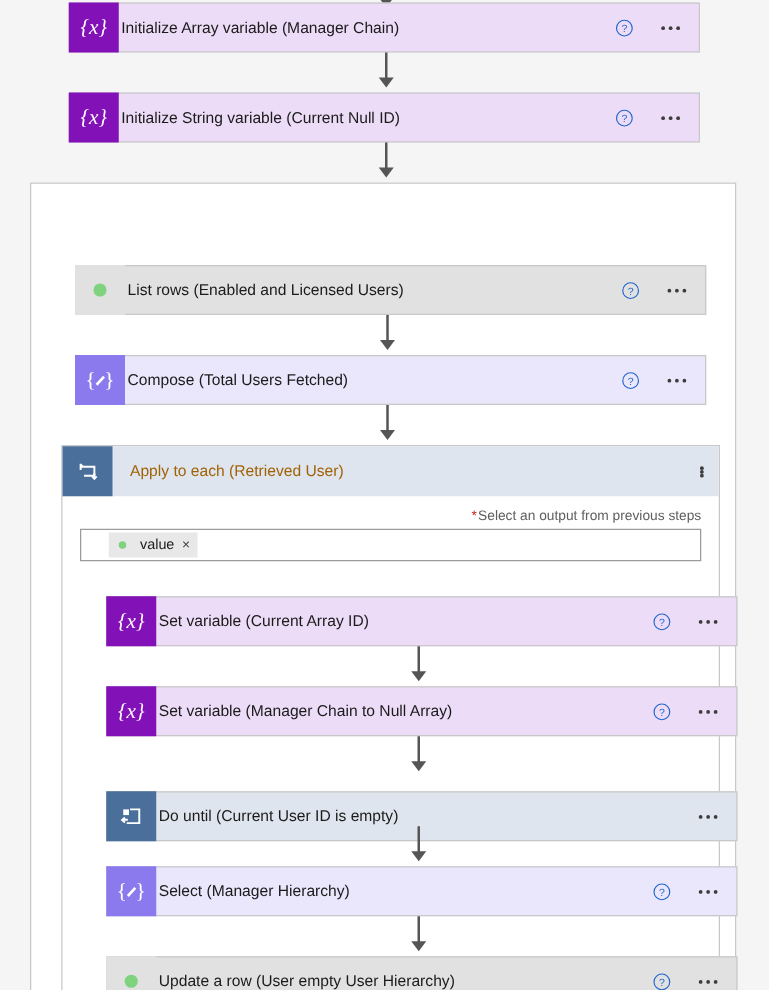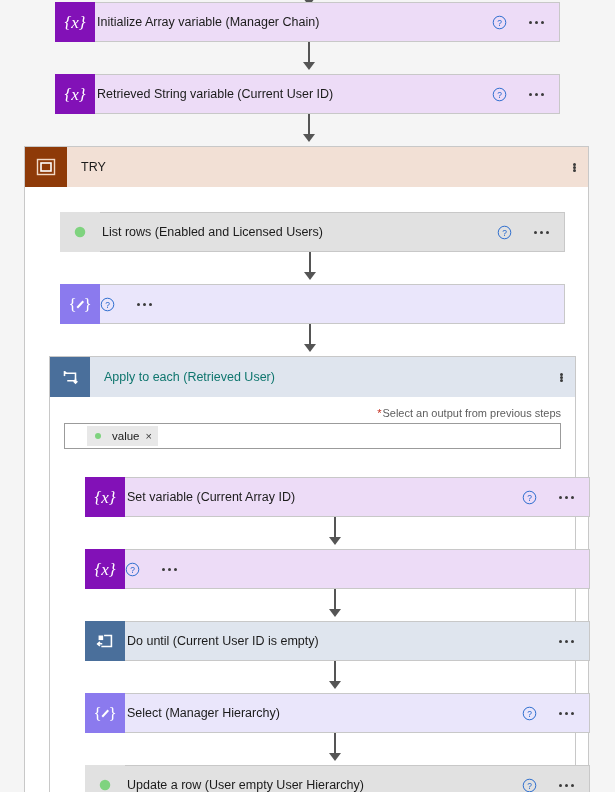--- a/index.html
+++ b/index.html
@@ -134,21 +134,21 @@
     flex: 0 0 40px;
     display: flex;
     align-items: center;
     justify-content: center;
     background: #4a6f9b;
   }
   .loop-header .loop-title {
     flex: 1 1 auto;
     padding-left: 14px;
     font-size: 12.5px;
-    color: #0f766e;
+    color: #a16207;
   }
   .loop-body {
     padding: 10px 14px 12px 14px;
     text-align: right;
   }
   .field-label {
     font-size: 11px;
     color: #5e5e5e;
     margin-bottom: 4px;
     white-space: nowrap;
@@ -230,53 +230,39 @@
 
   <div class="conn" style="left:308px; top:42px; height:24px;"></div>
   <div class="arrowhead" style="left:303px; top:62px;"></div>
 
   <div class="card v-variable" style="left:55px; top:74px; width:505px;">
     <div class="icon-box">
       <svg width="26" height="26" viewBox="0 0 26 26" aria-hidden="true">
         <text x="13" y="18.5" text-anchor="middle" font-family="'Liberation Serif',serif" font-size="17" font-style="italic" fill="#ffffff">{x}</text>
       </svg>
     </div>
-    <div class="card-title">Retrieved String variable (Current User ID)</div>
+    <div class="card-title">Initialize String variable (Current Null ID)</div>
     <div class="help-icon">
       <svg width="15" height="15" viewBox="0 0 16 16" aria-hidden="true">
         <circle cx="8" cy="8" r="6.7" fill="none" stroke="#2266cc" stroke-width="1"></circle>
         <text x="8" y="11.4" text-anchor="middle" font-family="'Liberation Sans',sans-serif" font-size="9" fill="#2266cc">?</text>
       </svg>
     </div>
     <div class="more-icon">
       <i></i>
         <i></i>
         <i></i>
     </div>
   </div>
 
   <div class="conn" style="left:308px; top:114px; height:25px;"></div>
   <div class="arrowhead" style="left:303px; top:134px;"></div>
 
   <div class="scope" style="left:24px; top:146px; width:565px; height:660px;">
 
-    <div class="scope-header">
-      <div class="icon-box">
-        <svg width="20" height="18" viewBox="0 0 20 18" aria-hidden="true">
-          <rect x="1.5" y="1.5" width="17" height="15" fill="none" stroke="#f2d9c6" stroke-width="1.4"></rect>
-          <rect x="5" y="5" width="10" height="8" fill="none" stroke="#ffffff" stroke-width="1.6"></rect>
-        </svg>
-      </div>
-      <div class="scope-title">TRY</div>
-      <div class="more-icon" style="margin-right:12px;">
-        <i></i>
-          <i></i>
-          <i></i>
-      </div>
-    </div>
 
     <div class="card v-connector" style="left:35px; top:65px; width:505px;">
       <div class="icon-box">
         <svg width="28" height="28" viewBox="0 0 32 32" aria-hidden="true">
           <path d="M16 3 A13 13 0 0 0 16 29 A9 9 0 0 1 16 3 Z" fill="#1e7145"></path>
           <path d="M16 3 A13 13 0 0 1 16 29 A9 9 0 0 0 16 3 Z" fill="#3aa655"></path>
           <circle cx="16" cy="16" r="6" fill="#7fd37f"></circle>
         </svg>
       </div>
       <div class="card-title">List rows (Enabled and Licensed Users)</div>
@@ -297,20 +283,21 @@
     <div class="arrowhead" style="left:279px; top:125px;"></div>
 
     <div class="card v-compose" style="left:35px; top:137px; width:505px;">
       <div class="icon-box">
         <svg width="26" height="26" viewBox="0 0 26 26" aria-hidden="true">
           <text x="5.5" y="18.5" text-anchor="middle" font-family="'Liberation Serif',serif" font-size="17" fill="#ffffff">{</text>
           <text x="20.5" y="18.5" text-anchor="middle" font-family="'Liberation Serif',serif" font-size="17" fill="#ffffff">}</text>
           <path d="M9.5 16 L15.5 9.5 L17 11 L11 17.5 Z" fill="#ffffff"></path>
         </svg>
       </div>
+      <div class="card-title">Compose (Total Users Fetched)</div>
       <div class="help-icon">
         <svg width="15" height="15" viewBox="0 0 16 16" aria-hidden="true">
           <circle cx="8" cy="8" r="6.7" fill="none" stroke="#2266cc" stroke-width="1"></circle>
           <text x="8" y="11.4" text-anchor="middle" font-family="'Liberation Sans',sans-serif" font-size="9" fill="#2266cc">?</text>
         </svg>
       </div>
       <div class="more-icon">
         <i></i>
           <i></i>
           <i></i>
@@ -379,37 +366,38 @@
 
       <div class="conn" style="left:284px; top:160px; height:25px;"></div>
       <div class="arrowhead" style="left:279px; top:180px;"></div>
 
       <div class="card v-variable" style="left:35px; top:192px; width:505px;">
         <div class="icon-box">
           <svg width="26" height="26" viewBox="0 0 26 26" aria-hidden="true">
             <text x="13" y="18.5" text-anchor="middle" font-family="'Liberation Serif',serif" font-size="17" font-style="italic" fill="#ffffff">{x}</text>
           </svg>
         </div>
+        <div class="card-title">Set variable (Manager Chain to Null Array)</div>
         <div class="help-icon">
           <svg width="15" height="15" viewBox="0 0 16 16" aria-hidden="true">
             <circle cx="8" cy="8" r="6.7" fill="none" stroke="#2266cc" stroke-width="1"></circle>
             <text x="8" y="11.4" text-anchor="middle" font-family="'Liberation Sans',sans-serif" font-size="9" fill="#2266cc">?</text>
           </svg>
         </div>
         <div class="more-icon">
           <i></i>
             <i></i>
             <i></i>
         </div>
       </div>
 
       <div class="conn" style="left:284px; top:232px; height:25px;"></div>
       <div class="arrowhead" style="left:279px; top:252px;"></div>
 
-      <div class="card v-control" style="left:35px; top:264px; width:505px;">
+      <div class="card v-control" style="left:35px; top:276px; width:505px;">
         <div class="icon-box">
           <svg width="22" height="22" viewBox="0 0 24 24" aria-hidden="true">
             <rect x="5" y="6" width="5" height="5" fill="#ffffff"></rect>
             <path d="M11 6 H19 V18 H8" fill="none" stroke="#ffffff" stroke-width="1.7"></path>
             <path d="M4 15 H9" fill="none" stroke="#ffffff" stroke-width="1.7"></path>
             <path d="M6.5 13 L4 15.2 L6.5 17.4" fill="none" stroke="#ffffff" stroke-width="1.7"></path>
           </svg>
         </div>
         <div class="card-title">Do until (Current User ID is empty)</div>
         <div class="more-icon">

